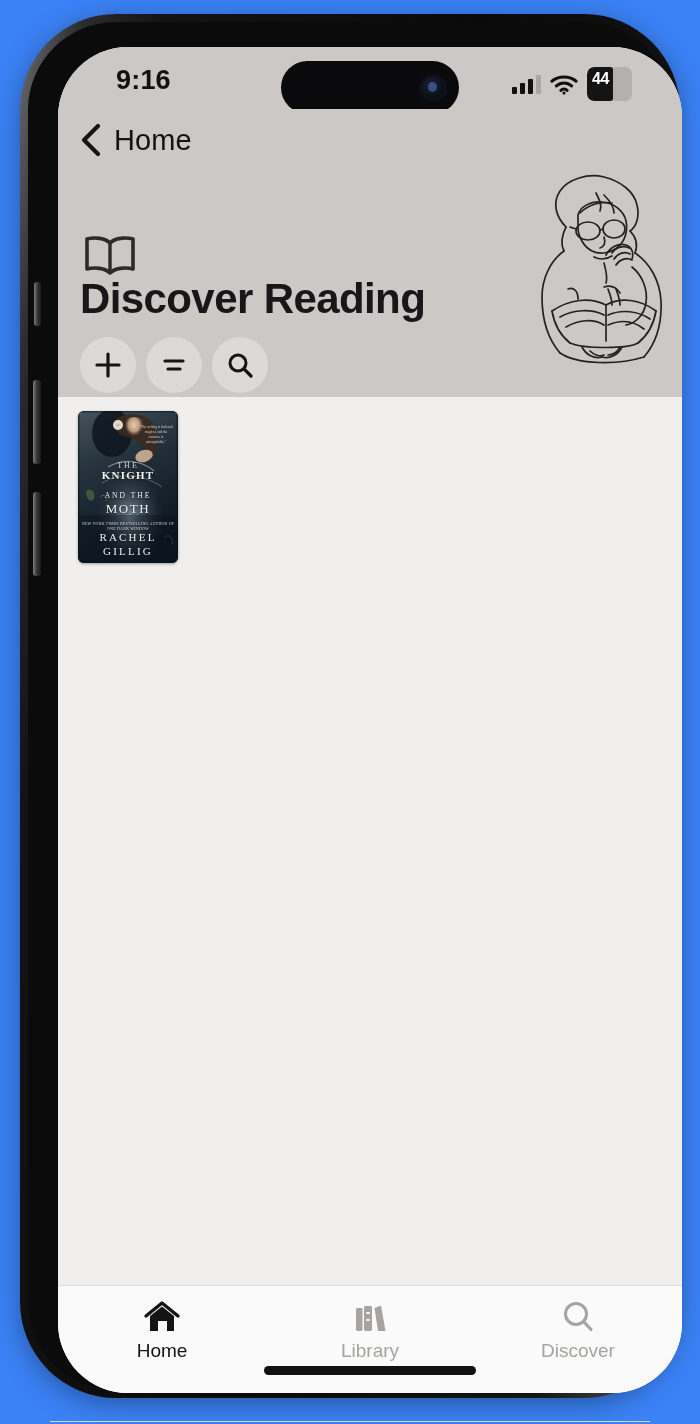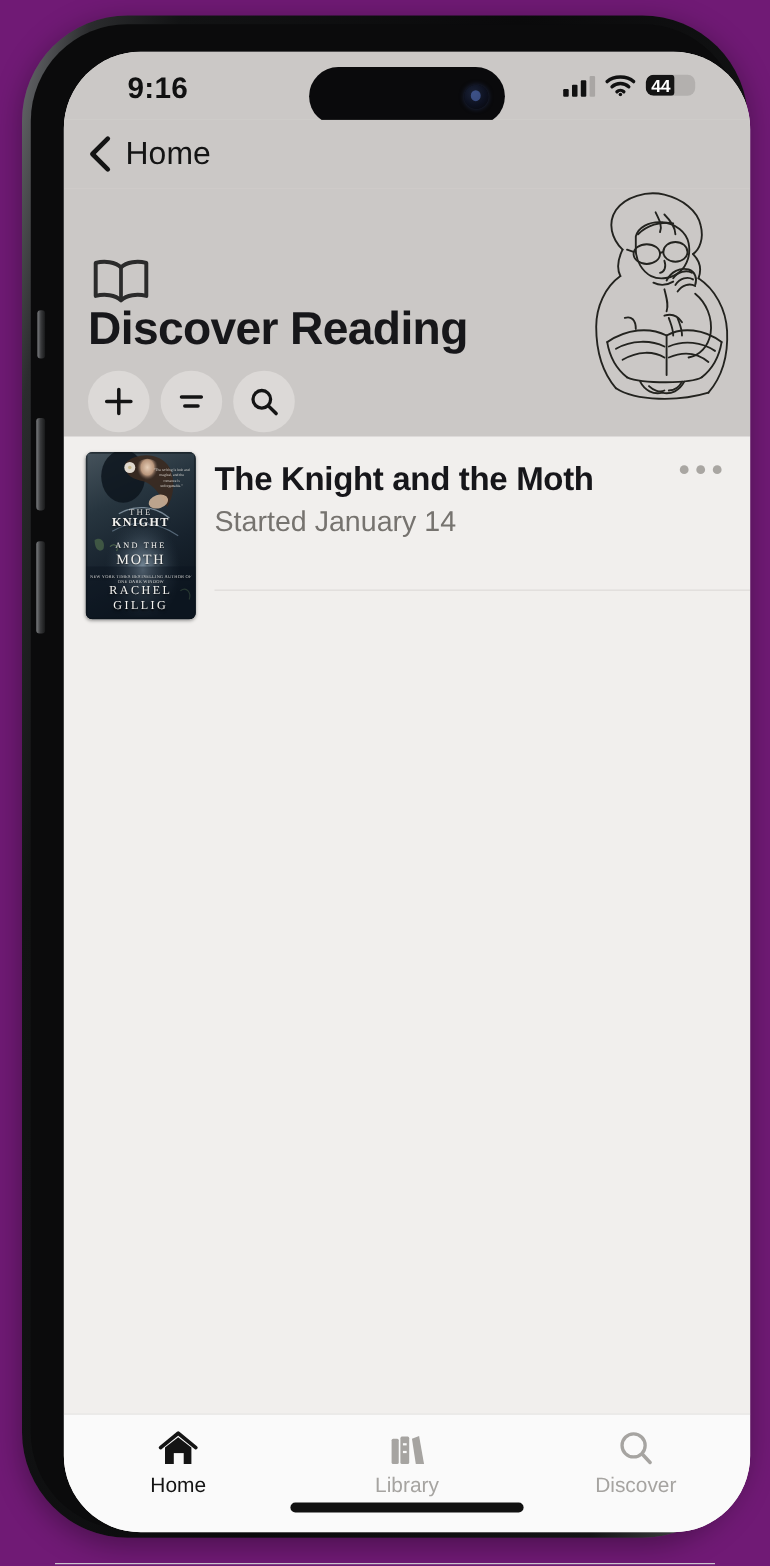--- a/index.html
+++ b/index.html
@@ -2,21 +2,21 @@
 <html><head>
 <meta charset="utf-8">
 <style>
   * { box-sizing: border-box; margin: 0; padding: 0; }
   html, body {
     width: 700px; height: 1424px;
     background: #ffffff;
     font-family: "Liberation Sans", sans-serif;
     overflow: hidden;
   }
-  .stage { position: relative; width: 700px; height: 1424px; background: #701a75; padding-left: 26px; }
+  .stage { position: relative; width: 700px; height: 1424px; background: #3b82f6; padding-left: 26px; }
 
   
   .phone {
     position: absolute; left: 20px; top: 14px;
     width: 660px; height: 1384px;
     border-radius: 96px;
     background: linear-gradient(100deg,#6d6f72 0%,#2b2c2e 7%,#121314 16%,#0a0a0b 50%,#131415 84%,#3a3b3d 93%,#7e8083 100%);
     box-shadow: 0 6px 26px rgba(0,0,0,.35);
   }
   .phone-inner {
@@ -68,21 +68,21 @@
     position: absolute; right: 50px; top: 20px;
     display: flex; align-items: center; gap: 9px;
   }
   .sig { display: flex; align-items: flex-end; gap: 3px; height: 20px; }
   .sig i { width: 5px; background: #111; border-radius: 1px; display: block; }
   .sig i:nth-child(1) { height: 7px; }
   .sig i:nth-child(2) { height: 11px; }
   .sig i:nth-child(3) { height: 15px; }
   .sig i:nth-child(4) { height: 19px; background: #a9a6a4; }
   .battery {
-    position: relative; width: 45px; height: 19px; border-radius: 7px;
+    position: relative; width: 45px; height: 34px; border-radius: 7px;
     background: #b3b0ae; overflow: hidden;
   }
   .battery-fill {
     position: absolute; left: 0; top: 0; bottom: 0; width: 57%;
     background: #141414; border-radius: 7px 3px 3px 7px;
   }
   .battery-num {
     position: absolute; left: 5px; top: 0; height: 23px; line-height: 23px;
     font-size: 16px; font-weight: 700; color: #fff; letter-spacing: -.3px;
   }
@@ -352,32 +352,20 @@
             <div class="cover-quote">"The writing is lush and magical, and the romance is unforgettable."</div>
             <div class="cover-text ct-the">THE</div>
             <div class="cover-text ct-knight">KNIGHT</div>
             <div class="cover-text ct-andthe">AND THE</div>
             <div class="cover-text ct-moth">MOTH</div>
             <div class="cover-text ct-blurb">NEW YORK TIMES BESTSELLING AUTHOR OF ONE DARK WINDOW</div>
             <div class="cover-text ct-author1">RACHEL</div>
             <div class="cover-text ct-author2">GILLIG</div>
           </div>
 
-          <div class="book-meta">
-            <div class="book-title">The Knight and the Moth</div>
-            <div class="book-sub">Started January 14</div>
-
-            <div class="book-more">
-              <span></span>
-                <span></span>
-                <span></span>
-            </div>
-
-            <div class="divider" style="margin-left:0;margin-top:46px;"></div>
-          </div>
         </div>
       </div>
 
       <div class="tabbar">
 
         <div class="tab active">
           <svg width="38" height="34" viewBox="0 0 38 34">
             <path d="M3 16 L19 3 L35 16" stroke="#141414" stroke-width="3.4" fill="none" stroke-linecap="round" stroke-linejoin="round"></path>
             <path d="M7 16 L7 31 L31 31 L31 16 L19 6.5 Z" fill="#141414"></path>
             <rect x="15" y="21" width="9" height="10" fill="#fafafa"></rect>

